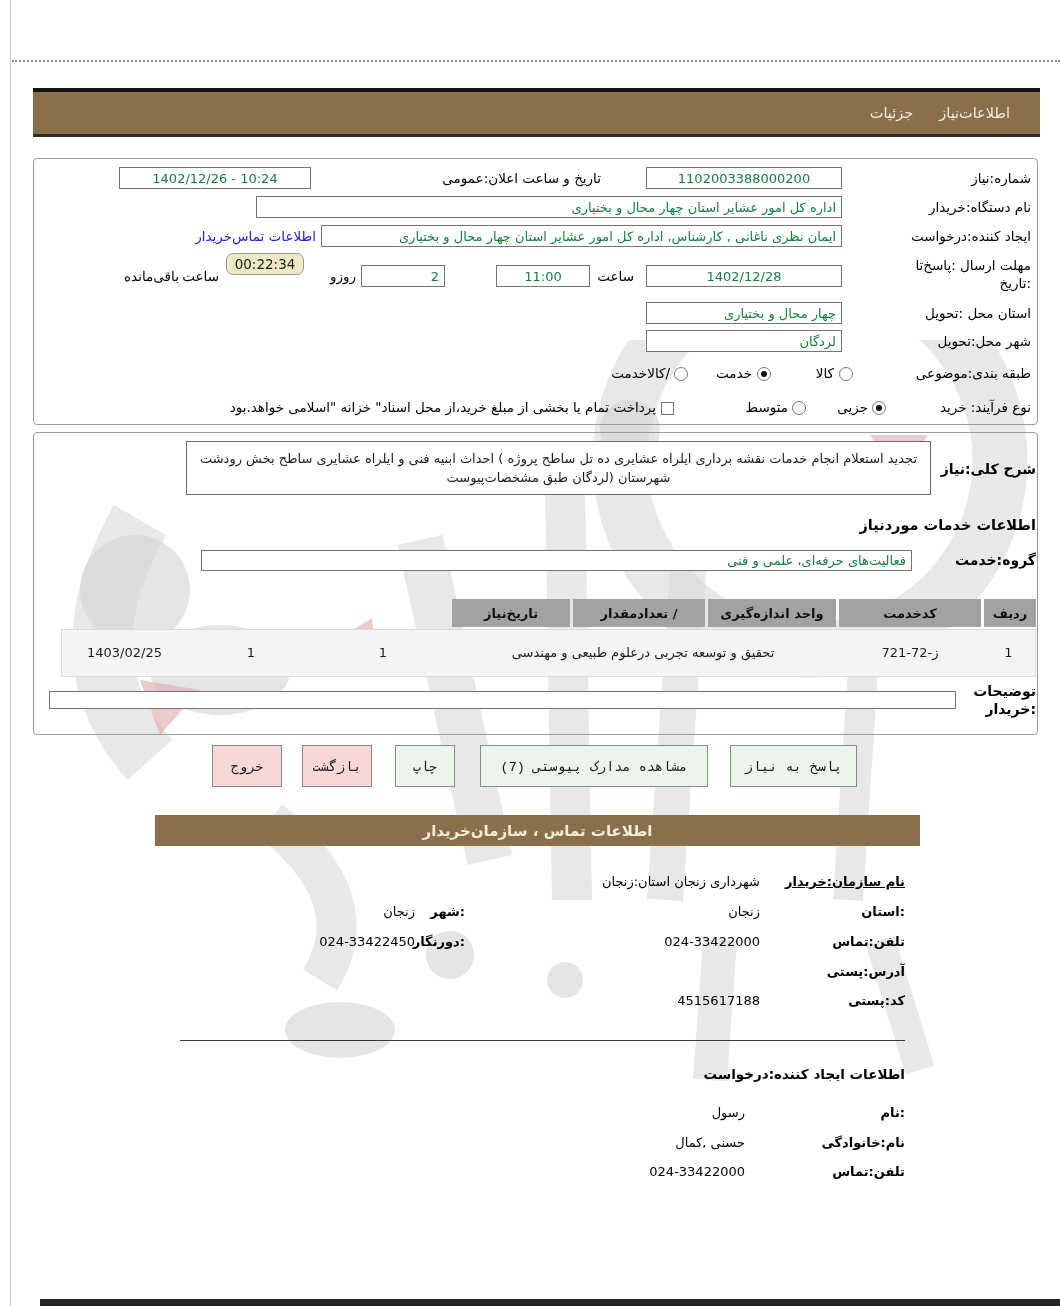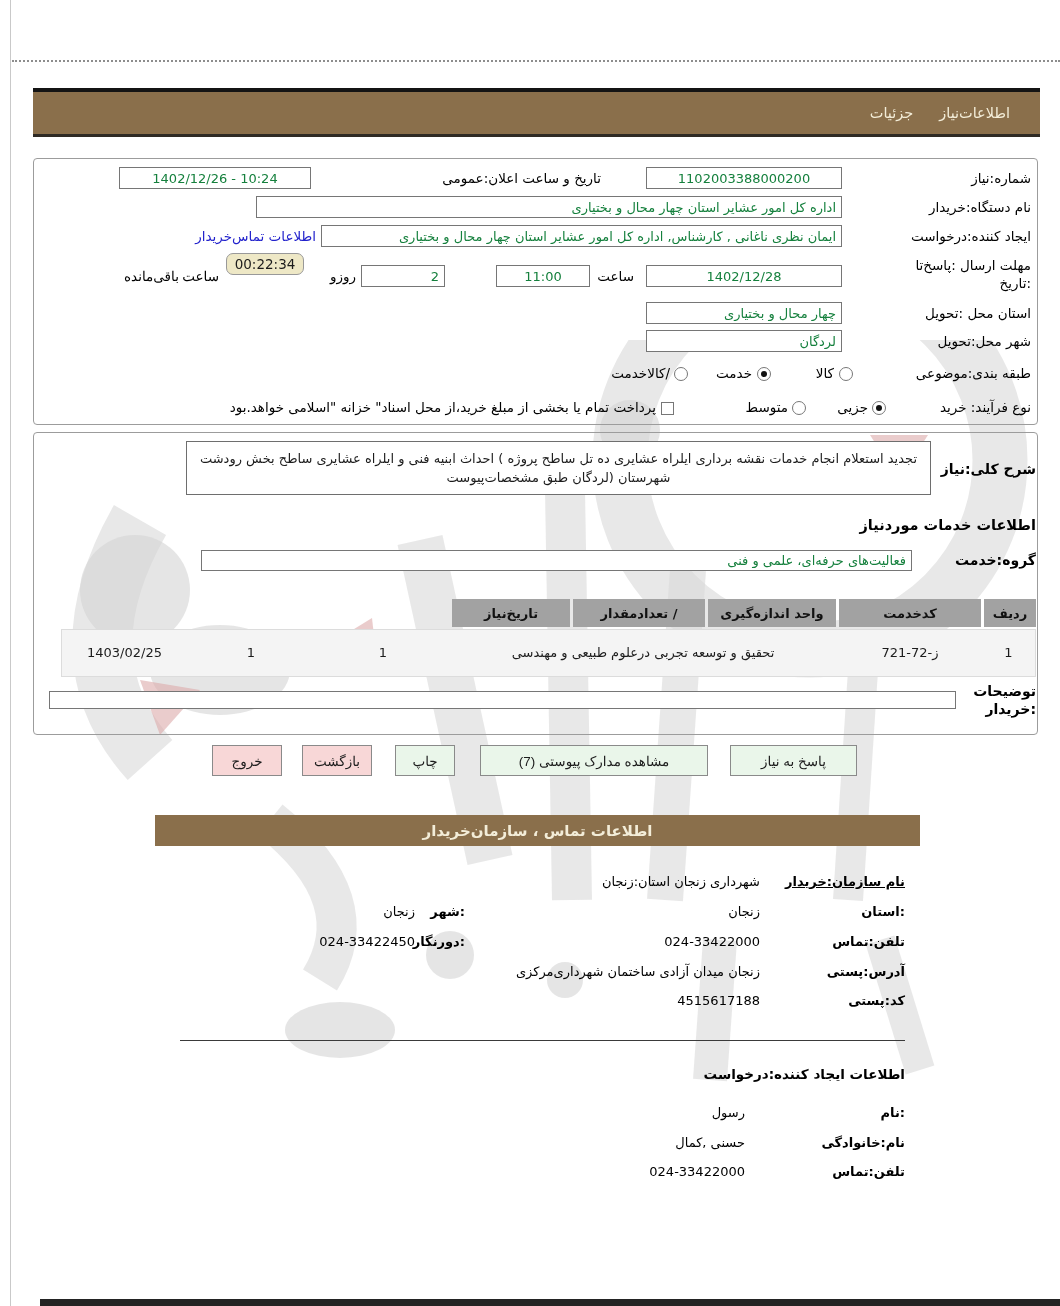--- a/index.html
+++ b/index.html
@@ -17,22 +17,22 @@
   .link { color:#2222cc; font-size:13.5px; cursor:pointer; white-space:nowrap; }
   .radio { position:absolute; width:14px; height:14px; border:1px solid #777; border-radius:50%; background:#fff; z-index:2; }
   .radio.on::after { content:""; position:absolute; left:3px; top:3px; width:6px; height:6px; border-radius:50%; background:#111; }
   .chk { position:absolute; width:13px; height:13px; border:1px solid #777; background:#fff; z-index:2; }
   .panel { position:absolute; border:1px solid #9c9c9c; border-radius:4px; background:transparent; z-index:1; }
   .tabbar { position:absolute; background:#8a6f4b; border-top:4px solid #141414; border-bottom:3px solid #2e2a24; z-index:1;
             display:flex; align-items:center; gap:26px; padding:0 30px; }
   .tab { color:#f3edd8; font-size:14.5px; cursor:pointer; white-space:nowrap; }
   .banner { position:absolute; background:#8a6f4b; color:#f3edd8; font-size:15px; font-weight:bold;
             display:flex; align-items:center; justify-content:center; z-index:1; }
-  .btn { position:absolute; height:31px; border:1px solid #8a8a8a; font-size:13.5px; display:flex; align-items:center;
-         justify-content:center; cursor:pointer; z-index:2; white-space:nowrap; font-family:Liberation Sans, sans-serif; }
+  .btn { position:absolute; height:42px; border:1px solid #8a8a8a; font-size:13.5px; display:flex; align-items:center;
+         justify-content:center; cursor:pointer; z-index:2; white-space:nowrap; font-family:Liberation Mono, monospace; }
   .btn.green { background:#eaf6ea; }
   .btn.pink  { background:#f8d7d7; }
   .remain { position:absolute; background:#eee8c6; border:1px solid #999; font-size:13.5px; height:22px;
             display:flex; align-items:center; justify-content:center; z-index:2; }
   .th { background:#a2a2a2; color:#111; font-weight:bold; font-size:13px; display:flex; align-items:center; justify-content:center; height:28px; }
   .trow { display:flex; gap:3px; direction:rtl; }
   .tbody-row { display:flex; direction:rtl; background:#f4f4f4; border:1px solid #dcdcdc; }
   .td { font-size:13px; display:flex; align-items:center; justify-content:center; text-align:center; min-height:46px; line-height:1.35; }
   .hline-dot { position:absolute; border-top:2px dotted #8d8d8d; z-index:1; }
   .vline { position:absolute; width:1px; background:#c9c9c9; z-index:1; }
@@ -178,21 +178,20 @@
   <div class="abs lbl r" style="left:660px; top:904px; width:100px; font-size:13px;">زنجان</div>
   <div class="abs lbl b r" style="left:420px; top:904px; width:45px; font-size:13px;">:شهر</div>
   <div class="abs lbl r" style="left:345px; top:904px; width:70px; font-size:13px;">زنجان</div>
 
   <div class="abs lbl b r" style="left:770px; top:934px; width:135px; font-size:13px;">تلفن:تماس</div>
   <div class="abs lbl r ltr" style="left:610px; top:934px; width:150px; font-size:13px; direction:ltr; text-align:right;">024-33422000</div>
   <div class="abs lbl b r" style="left:405px; top:934px; width:60px; font-size:13px;">:دورنگار</div>
   <div class="abs lbl r" style="left:305px; top:934px; width:110px; font-size:13px; direction:ltr; text-align:right;">024-33422450</div>
 
   <div class="abs lbl b r" style="left:770px; top:964px; width:135px; font-size:13px;">آدرس:پستی</div>
-  <div class="abs lbl r" style="left:390px; top:964px; width:370px; font-size:13px;">زنجان میدان آزادی ساختمان شهرداری‌مرکزی</div>
 
   <div class="abs lbl b r" style="left:770px; top:993px; width:135px; font-size:13px;">کد:پستی</div>
   <div class="abs lbl r" style="left:630px; top:993px; width:130px; font-size:13px; direction:ltr; text-align:right;">4515617188</div>
 
   <div class="hr" style="left:180px; top:1040px; width:725px;"></div>
 
   <div class="abs lbl b r" style="left:700px; top:1066px; width:205px; font-size:13.5px;">اطلاعات ایجاد کننده:درخواست</div>
 
   <div class="abs lbl b r" style="left:770px; top:1105px; width:135px; font-size:13px;">:نام</div>
   <div class="abs lbl r" style="left:645px; top:1105px; width:100px; font-size:13px;">رسول</div>

